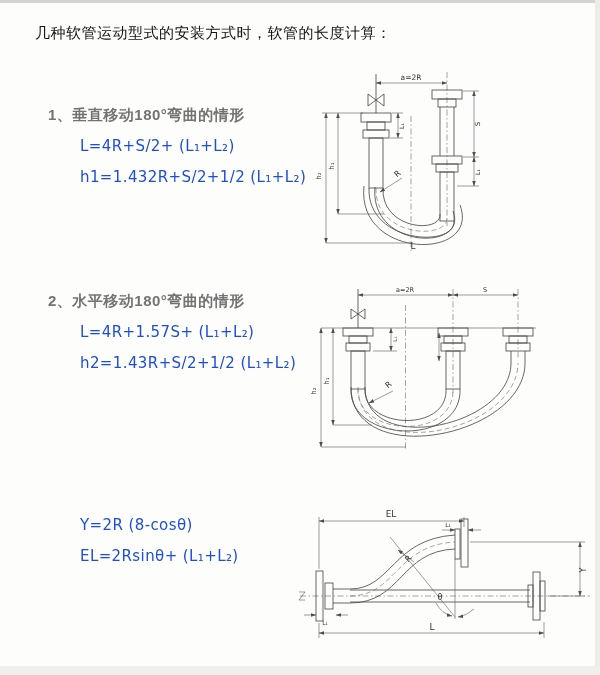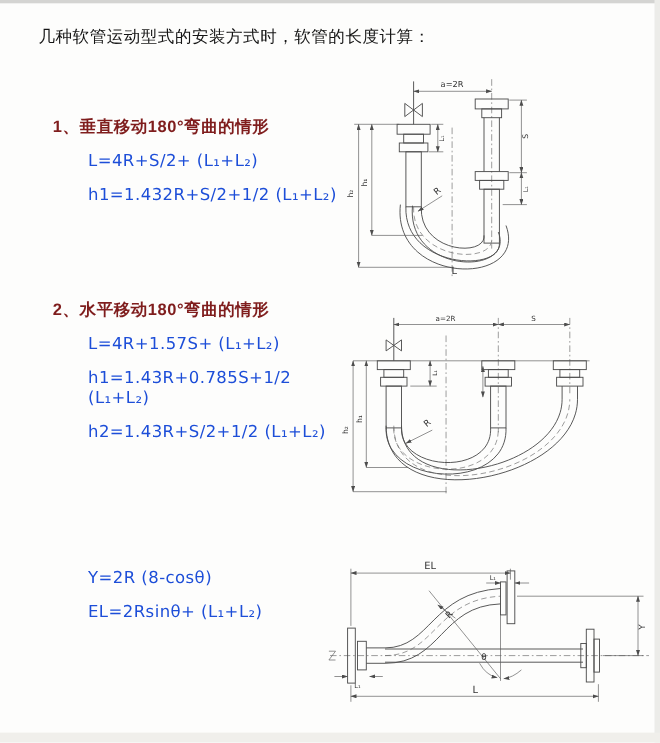--- a/index.html
+++ b/index.html
@@ -11,22 +11,22 @@
   }
   .page-edge-top{position:absolute;left:0;top:0;width:600px;height:3px;background:#d4d4d2;}
   .page-edge-right{position:absolute;right:0;top:0;width:5px;height:675px;background:#ecece9;}
   .page-edge-bottom{position:absolute;left:0;bottom:0;width:600px;height:9px;background:#f0efeb;}
 
   .title{
     position:absolute;left:35px;top:24px;
     font-size:15px;font-weight:normal;letter-spacing:.5px;color:#151515;
   }
   .section{position:absolute;left:48px;width:270px;}
-  .sec1{top:106px;} .sec2{top:272px;} .sec3{top:516px;}
-  .section .heading{font-size:15px;font-weight:bold;letter-spacing:.5px;color:#7f1d1d;margin:0 0 12px 0;}
+  .sec1{top:106px;} .sec2{top:292px;} .sec3{top:516px;}
+  .section .heading{font-size:15px;font-weight:bold;letter-spacing:.5px;color:#737373;margin:0 0 12px 0;}
   .section .formula{
     font-size:15px;letter-spacing:.4px;color:#1d4ed8;margin:0 0 13px 32px;
     font-family:"DejaVu Sans","Liberation Sans",sans-serif;font-weight:500;
   }
   .dia{position:absolute;}
   .dia1{left:312px;top:64px;}
   .dia2{left:311px;top:281px;}
   .dia3{left:292px;top:497px;}
   svg .cad{stroke:#4d4d4d;fill:none;stroke-width:.85;}
   svg .thin{stroke:#5a5a5a;fill:none;stroke-width:.6;}
@@ -45,21 +45,20 @@
 
 <div class="section sec1">
   <div class="heading">1、垂直移动180°弯曲的情形</div>
   <div class="formula">L=4R+S/2+ (L₁+L₂)</div>
   <div class="formula">h1=1.432R+S/2+1/2 (L₁+L₂)</div>
 </div>
 
 <div class="section sec2">
   <div class="heading">2、水平移动180°弯曲的情形</div>
   <div class="formula">L=4R+1.57S+ (L₁+L₂)</div>
-  <div class="formula">h1=1.43R+0.785S+1/2 (L₁+L₂)</div>
   <div class="formula">h2=1.43R+S/2+1/2 (L₁+L₂)</div>
 </div>
 
 <div class="section sec3">
   <div class="formula">Y=2R (8-cosθ)</div>
   <div class="formula">EL=2Rsinθ+ (L₁+L₂)</div>
 </div>
 
 <svg class="dia dia1" width="250" height="192" viewBox="0 0 250 192">
   <defs>

